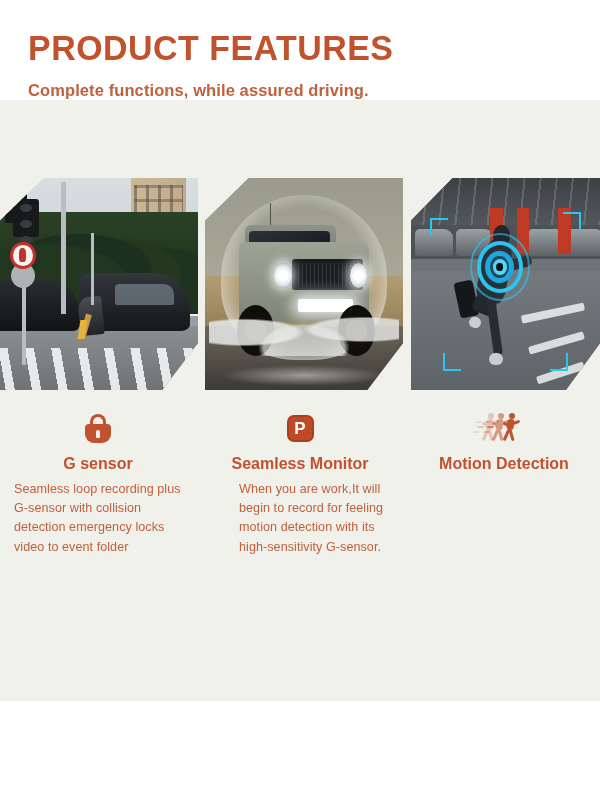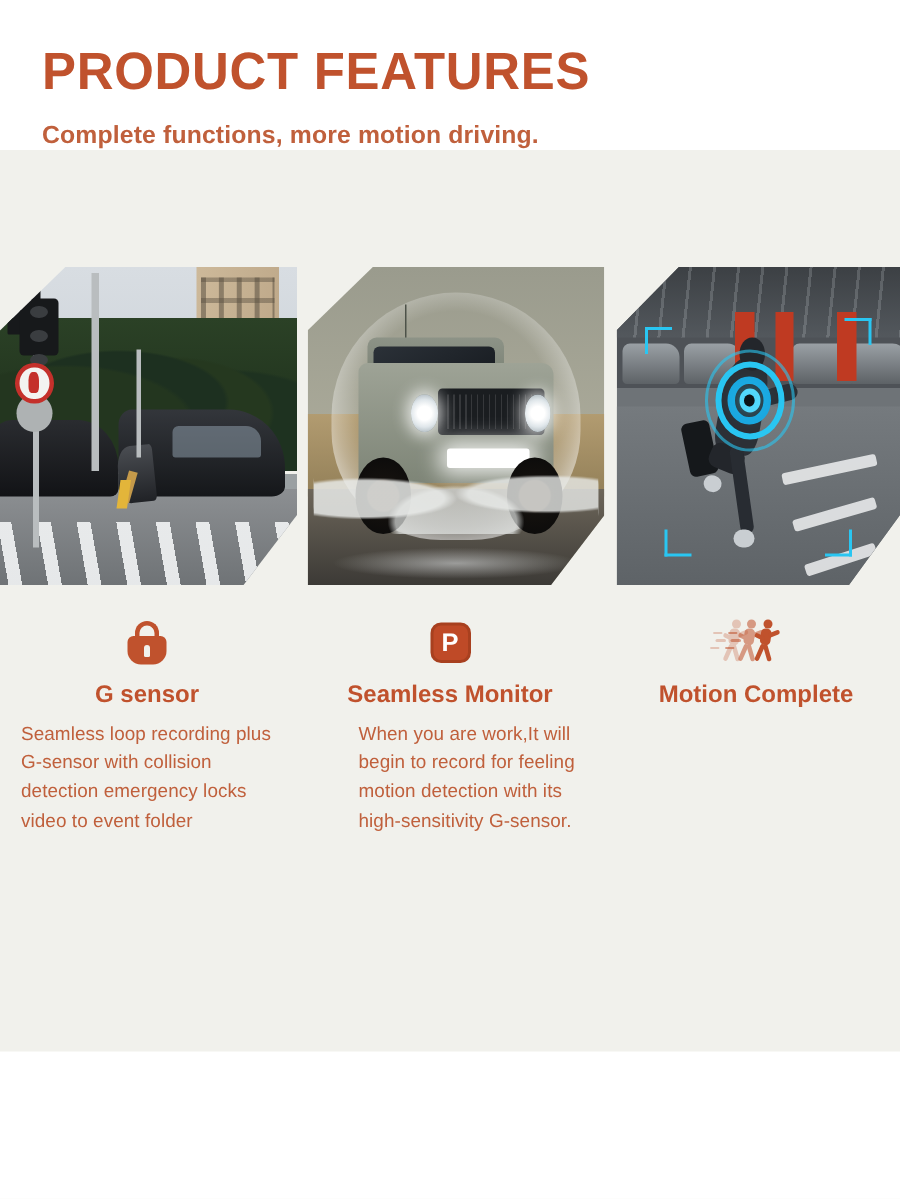--- a/index.html
+++ b/index.html
@@ -493,21 +493,21 @@
 </head>
 <body>
 
 <div id="page">
 
   <div id="panel"></div>
 
   <div id="heading-block">
     <div id="main-title">PRODUCT FEATURES</div>
     <div id="subtitle-wrap">
-      <div class="subtitle-line">Complete functions, more motion driving.</div>
+      <div class="subtitle-line">Complete functions, while assured driving.</div>
     </div>
   </div>
 
   <div id="image-row">
 
     <div class="photo" id="photo-1">
       <div class="scene">
         <div class="p1-sky"></div>
         <div class="p1-building"></div>
         <div class="p1-trees"></div>
@@ -635,16 +635,16 @@
           <div class="runner" id="runner-3">
             <div class="h"></div>
               <div class="t"></div>
             <div class="a1"></div>
               <div class="a2"></div>
               <div class="l1"></div>
               <div class="l2"></div>
           </div>
         </div>
       </div>
-      <div class="feature-title">Motion Complete</div>
+      <div class="feature-title">Motion Detection</div>
     </div>
   </div>
 </div>
 
 </body></html>

